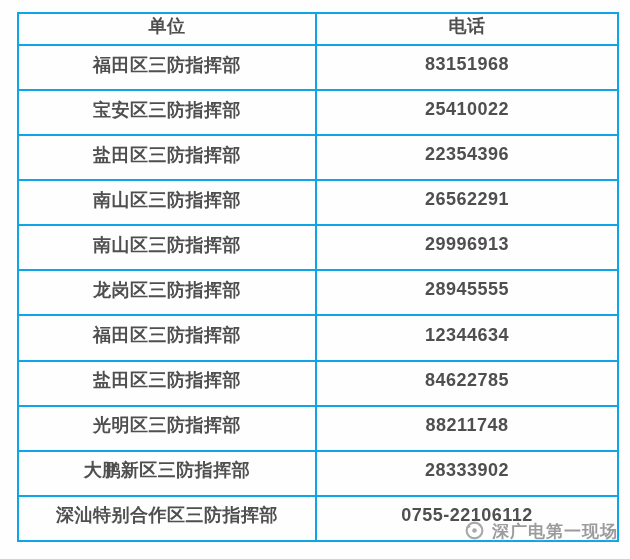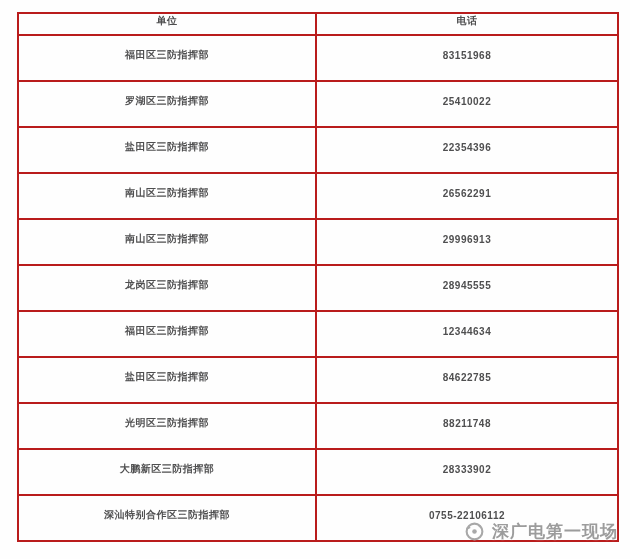--- a/index.html
+++ b/index.html
@@ -19,41 +19,41 @@
     position: absolute;
     left: 17px;
     top: 12px;
     width: 600px;
     height: 530px;
     border-collapse: collapse;
     table-layout: fixed;
   }
   .contact-table th,
   .contact-table td {
-    border: 2px solid #b91c1c;
+    border: 2px solid #0ea5e9;
     text-align: center;
     vertical-align: middle;
-    font-size: 10px;
+    font-size: 18px;
     font-weight: bold;
     color: #4f4f50;
     padding: 0 4px 6px 4px;
     letter-spacing: 0.5px;
   }
   .contact-table th {
     font-weight: bold;
   }
   .col-unit  { width: 298px; }
   .col-phone { width: 302px; }
 
   .watermark {
     position: absolute;
     right: 12px;
     bottom: 16px;
     display: flex;
-    align-items: center;
+    align-items: flex-start;
     gap: 7px;
     color: #9c9c9c;
     font-size: 17px;
     font-weight: bold;
     letter-spacing: 1px;
     text-shadow: 0 0 2px rgba(255,255,255,0.9);
     pointer-events: none;
   }
   .wm-logo {
     display: inline-block;
@@ -78,21 +78,21 @@
         <th>单位</th>
         <th>电话</th>
       </tr>
     </thead>
     <tbody>
       <tr>
         <td>福田区三防指挥部</td>
         <td>83151968</td>
       </tr>
       <tr>
-        <td>罗湖区三防指挥部</td>
+        <td>宝安区三防指挥部</td>
         <td>25410022</td>
       </tr>
       <tr>
         <td>盐田区三防指挥部</td>
         <td>22354396</td>
       </tr>
       <tr>
         <td>南山区三防指挥部</td>
         <td>26562291</td>
       </tr>

